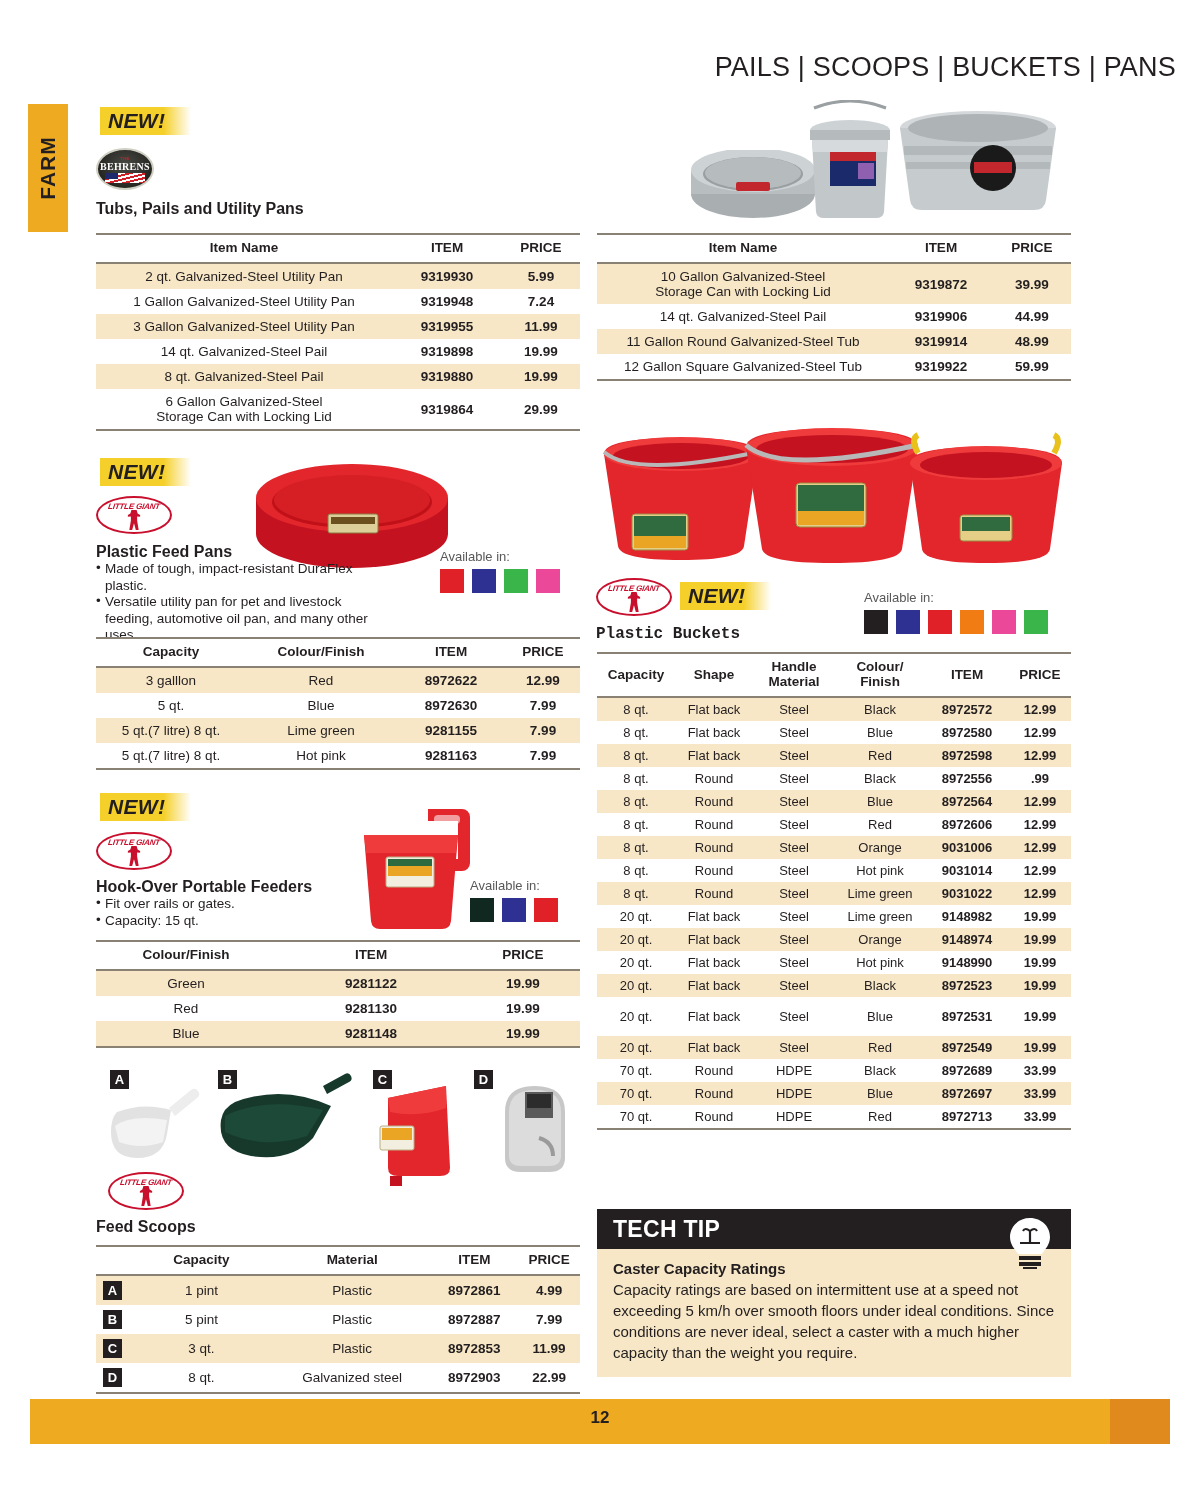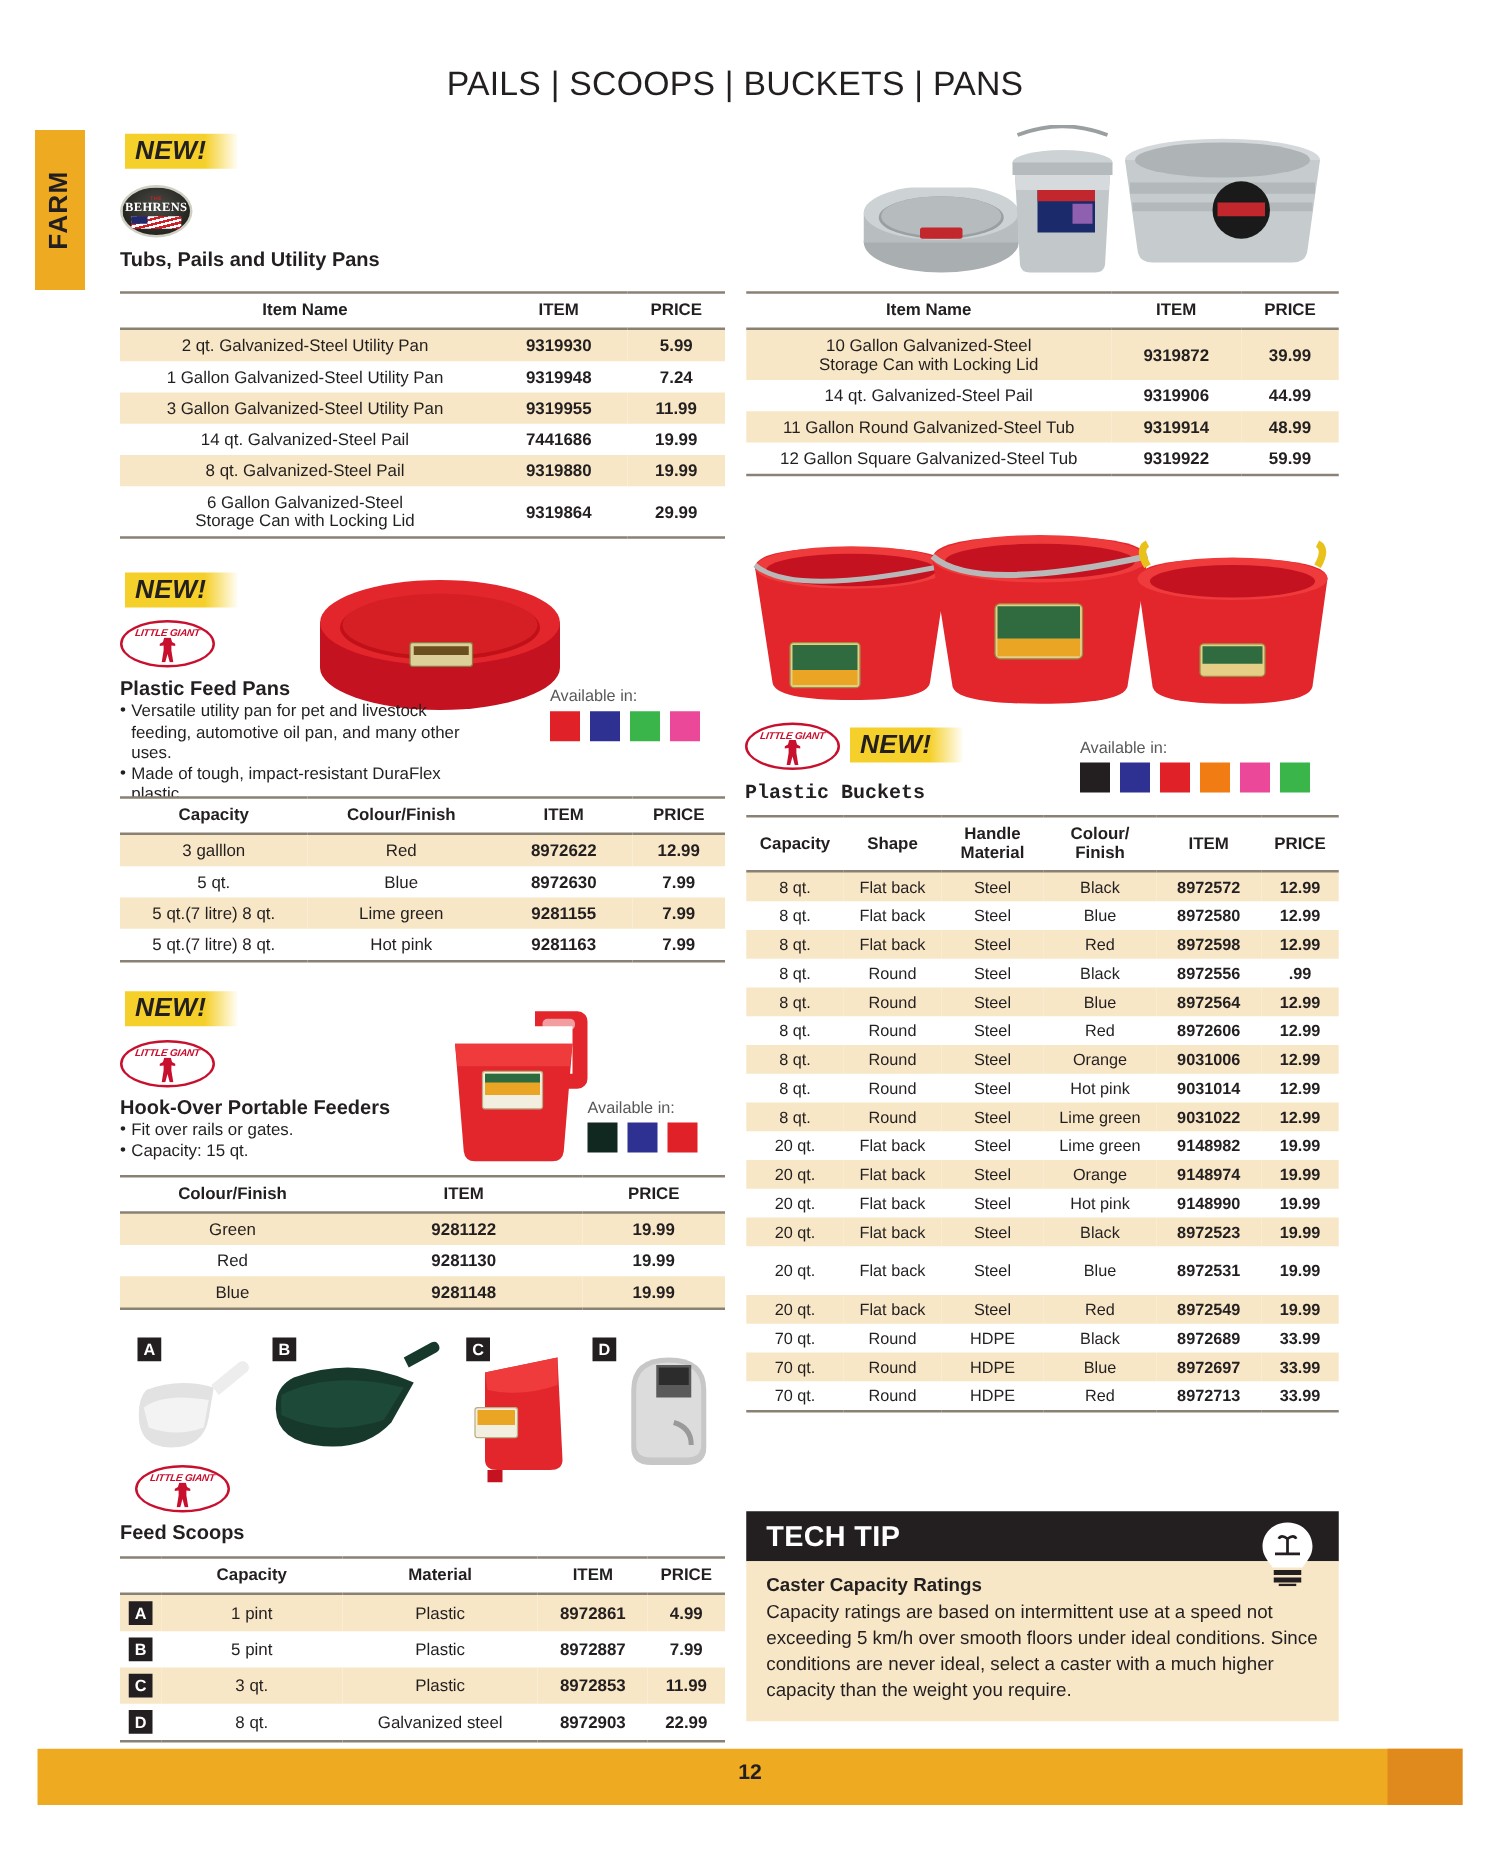--- a/index.html
+++ b/index.html
@@ -8,21 +8,21 @@
     background: #ffffff;
     font-family: "Liberation Sans", sans-serif;
     color: #231f20;
     overflow: hidden;
   }
   .page { position: relative; width: 1200px; height: 1486px; }
 
   
   .page-title {
     position: absolute; top: 52px; left: 0; width: 1176px;
-    text-align: center;
+    text-align: right;
     font-size: 27px; font-weight: 400; letter-spacing: .2px;
     color: #231f20;
   }
 
   
   .farm-tab {
     position: absolute; left: 28px; top: 104px;
     width: 40px; height: 128px;
     background: #eeab21;
     display: flex; align-items: center; justify-content: center;
@@ -203,21 +203,21 @@
             <td class="num">9319948</td>
             <td class="num">7.24</td>
           </tr>
           <tr>
             <td>3 Gallon Galvanized-Steel Utility Pan</td>
             <td class="num">9319955</td>
             <td class="num">11.99</td>
           </tr>
           <tr>
             <td>14 qt. Galvanized-Steel Pail</td>
-            <td class="num">7441686</td>
+            <td class="num">9319898</td>
             <td class="num">19.99</td>
           </tr>
           <tr>
             <td>8 qt. Galvanized-Steel Pail</td>
             <td class="num">9319880</td>
             <td class="num">19.99</td>
           </tr>
           <tr>
             <td>6 Gallon Galvanized-Steel<br>Storage Can with Locking Lid</td>
             <td class="num">9319864</td>
@@ -244,22 +244,22 @@
     <ellipse cx="100" cy="36" rx="96" ry="34" fill="#e2262c"></ellipse>
     <ellipse cx="100" cy="40" rx="80" ry="26" fill="#c01018"></ellipse>
     <ellipse cx="100" cy="38" rx="78" ry="25" fill="#d61f25"></ellipse>
     <rect x="76" y="52" width="50" height="19" rx="2" fill="#dccf9a" stroke="#8a7a3e"></rect>
     <rect x="79" y="55" width="44" height="7" fill="#6b4f1e"></rect>
   </svg>
 
   <div class="sec-title" style="position:absolute;left:96px;top:543px;">Plastic Feed Pans</div>
 
   <ul class="bullets" style="position:absolute;left:96px;top:561px;width:275px;">
+    <li>Made of tough, impact-resistant DuraFlex plastic.</li>
     <li>Versatile utility pan for pet and livestock feeding, automotive oil pan, and many other uses.</li>
-    <li>Made of tough, impact-resistant DuraFlex plastic.</li>
   </ul>
 
   <div class="avail" style="position:absolute;left:440px;top:549px;">
     <div class="avail-label">Available in:</div>
     <div class="swatches">
         <div class="sw" style="background: rgb(224, 33, 40);"></div>
         <div class="sw" style="background: rgb(46, 49, 146);"></div>
         <div class="sw" style="background: rgb(57, 181, 74);"></div>
         <div class="sw" style="background: rgb(236, 72, 153);"></div>
       </div>

